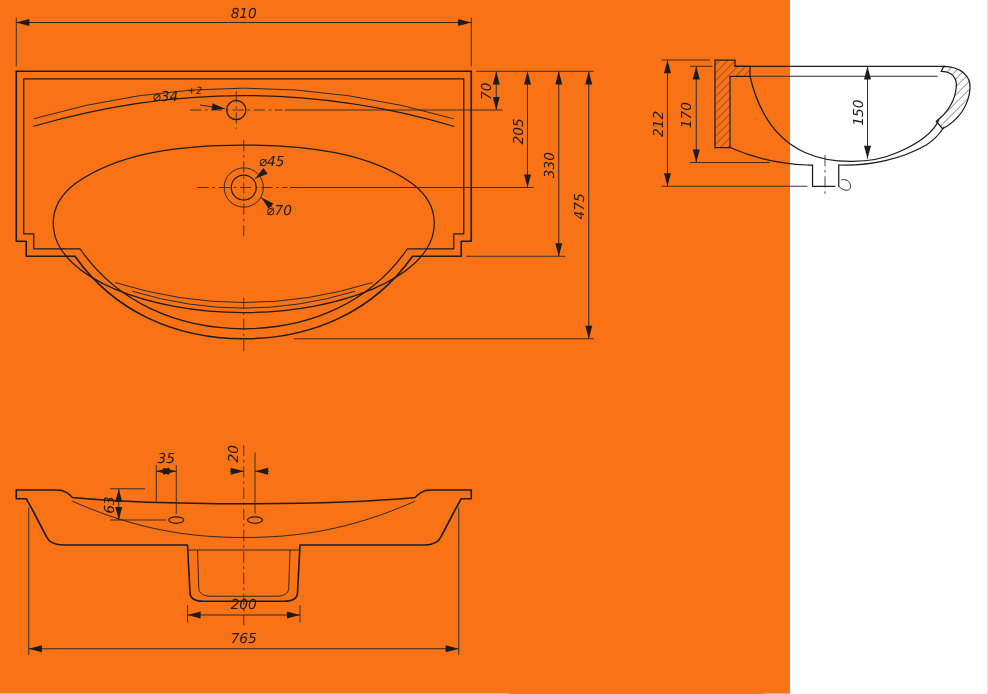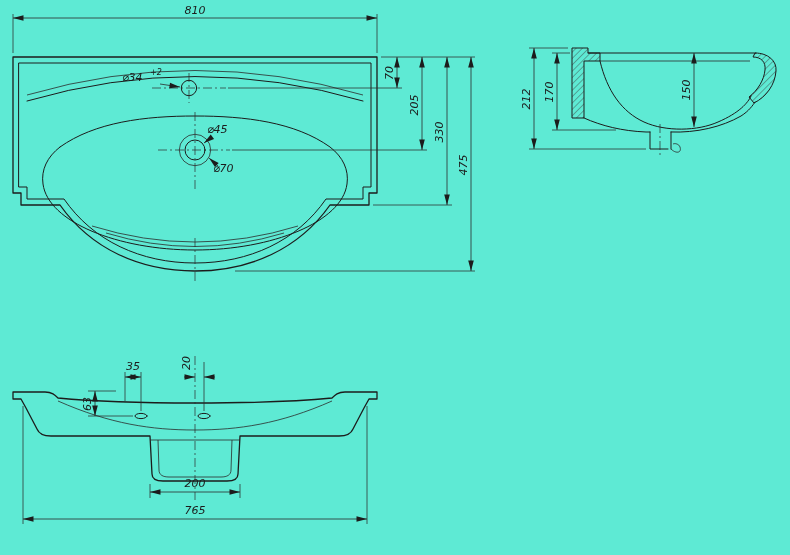--- a/index.html
+++ b/index.html
@@ -1,16 +1,16 @@
 <!DOCTYPE html>
 <html><head>
 <meta charset="utf-8">
 <style>
   html,body{margin:0;padding:0;background:#ffffff;width:790px;height:555px;overflow:hidden;}
-  .canvas{width:790px;height:555px;background:#5eead4;position:relative;font-family:"DejaVu Sans",sans-serif;}
+  .canvas{width:632px;height:555px;background:#f97316;position:relative;font-family:"DejaVu Sans",sans-serif;}
   svg{display:block;}
   .ln{stroke:#1c1c1c;stroke-width:1.3;fill:none;stroke-linejoin:round;stroke-linecap:round;}
   .ln2{stroke:#1c1c1c;stroke-width:1;fill:none;stroke-linejoin:round;stroke-linecap:round;}
   .thin{stroke:#2b2b2b;stroke-width:.8;fill:none;}
   .ext{stroke:#2b2b2b;stroke-width:.75;fill:none;}
   .dimln{stroke:#2b2b2b;stroke-width:.8;fill:none;}
   .cl{stroke:#2b2b2b;stroke-width:.7;fill:none;stroke-dasharray:9 3 2 3;}
   .hatch-shape{fill:url(#hatch);stroke:#1c1c1c;stroke-width:1;}
   text.dim{font:italic 11px "DejaVu Sans",sans-serif;fill:#1c1c1c;}
   text.sup{font:italic 8px "DejaVu Sans",sans-serif;fill:#1c1c1c;}

